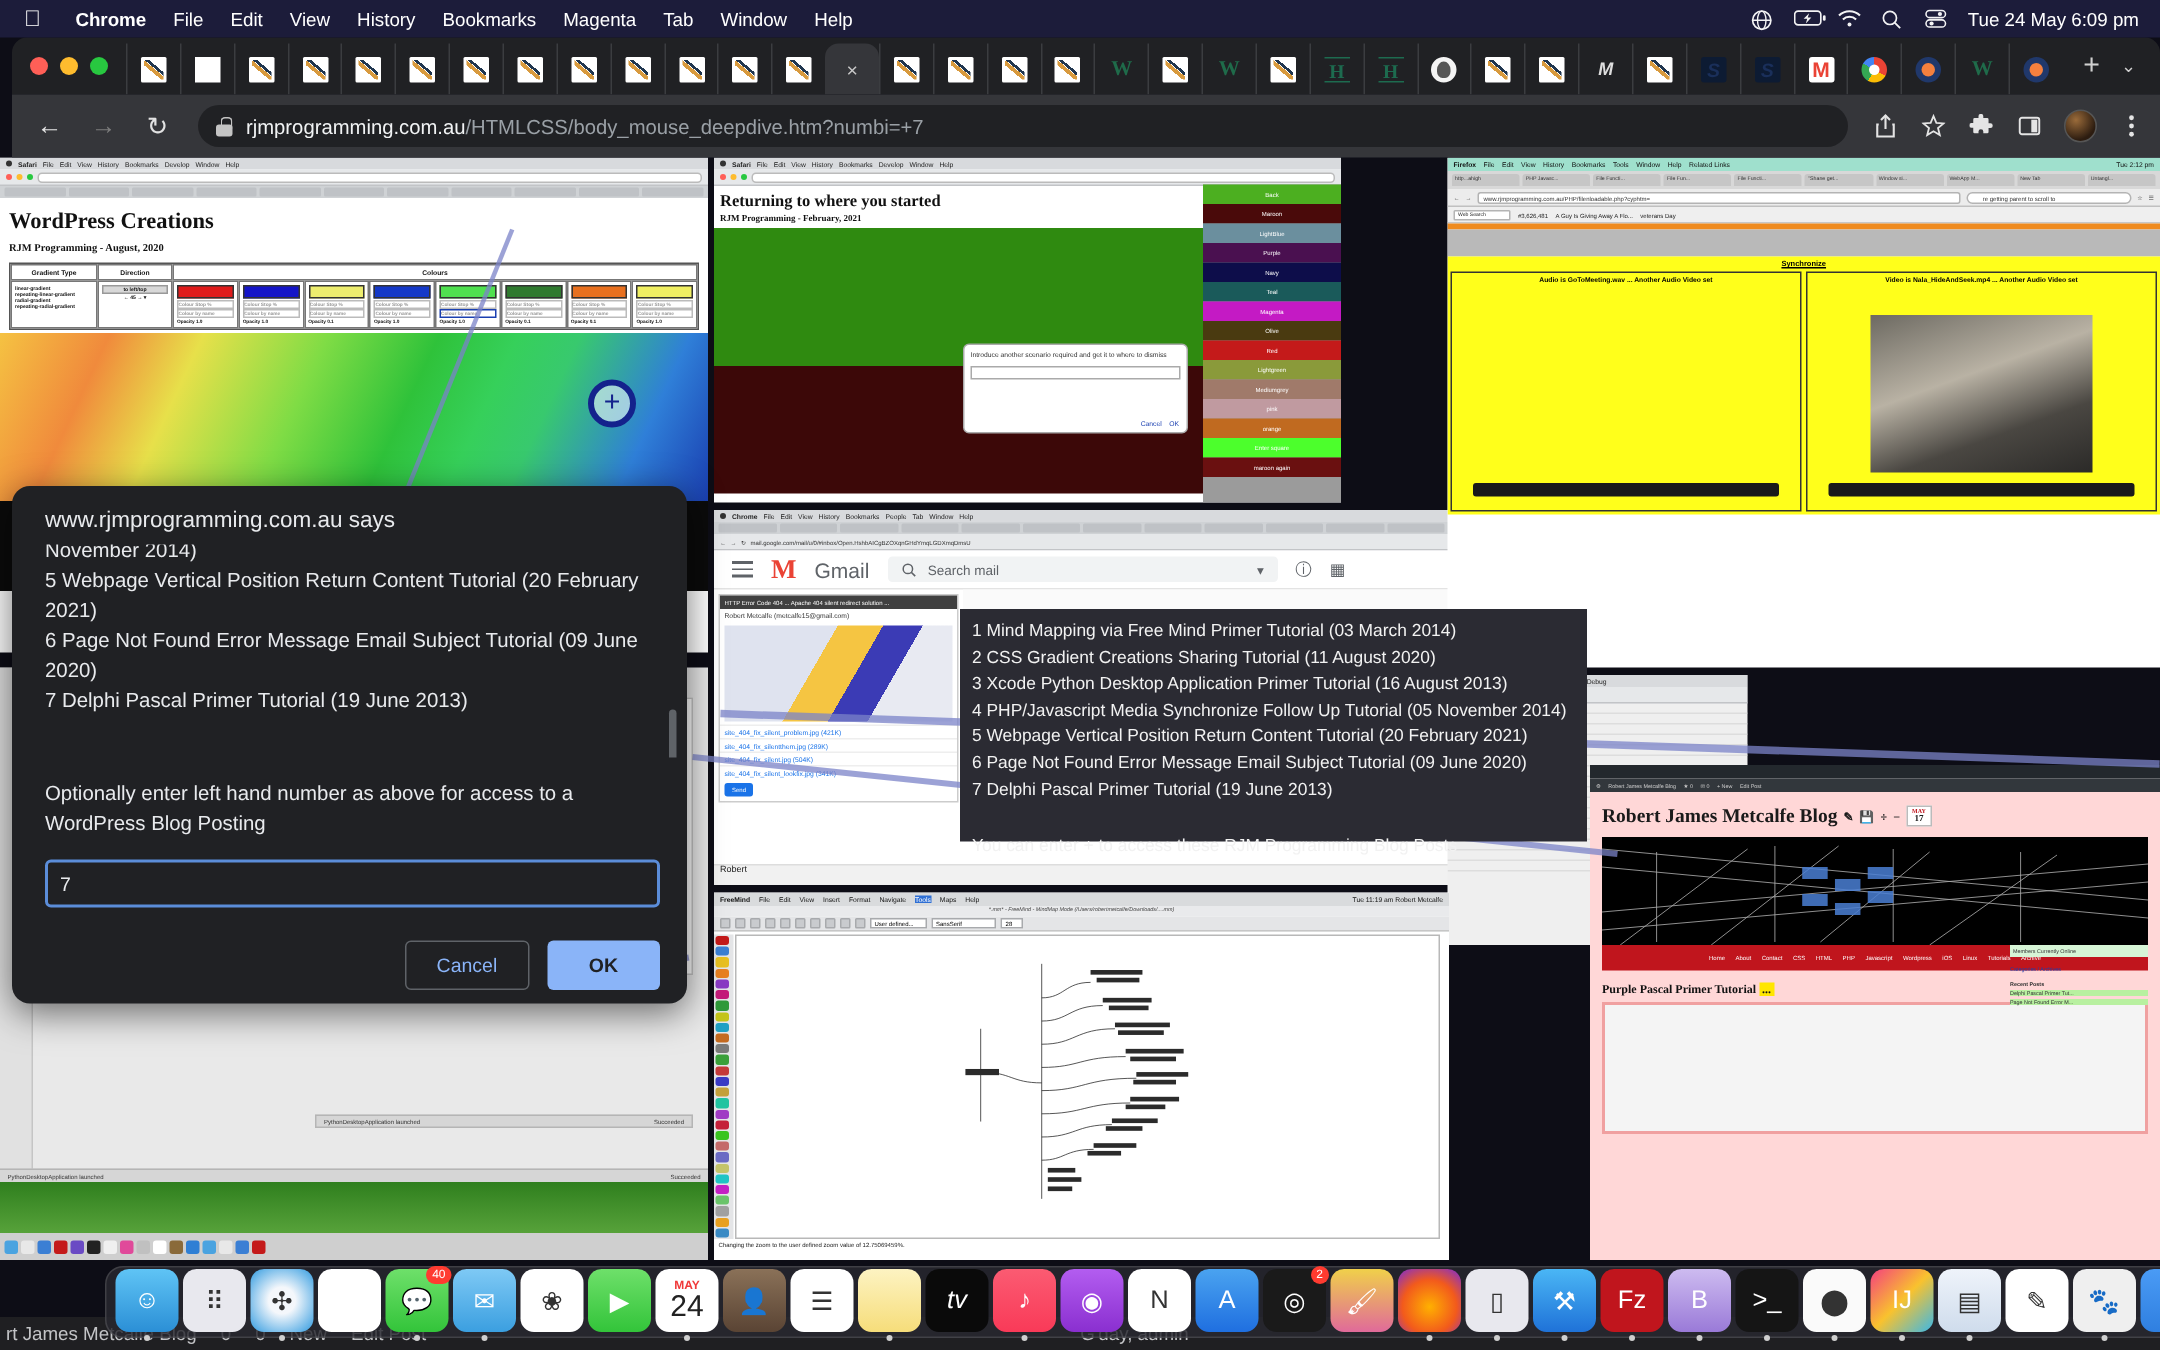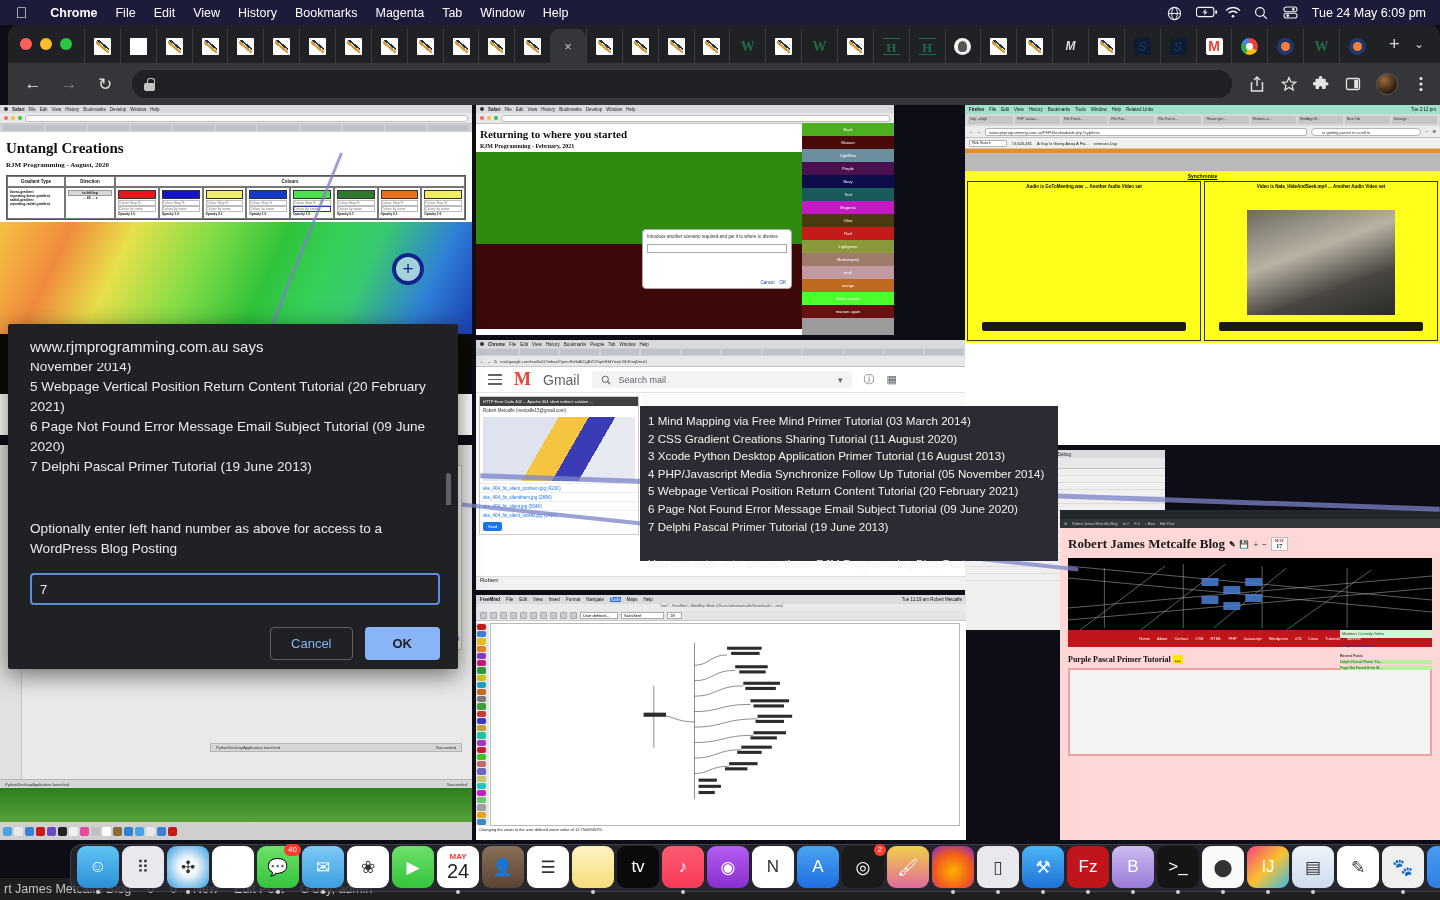--- a/index.html
+++ b/index.html
@@ -198,21 +198,21 @@
     background:#2b2b33; color:#f2f2f2; font-size:11.6px; line-height:17.6px;
     padding:6px 8px; z-index:40;
   }
   .overlay-list .ol-foot { margin-top:20px; }
 
   
   .dialog {
     position:absolute; left:8px; top:324px; width:450px; height:345px;
     background:#202124; color:#e8eaed; z-index:70;
     box-shadow:0 6px 24px rgba(0,0,0,.55);
-    border-radius:2px; overflow:hidden;
+    border-radius:12px; overflow:hidden;
   }
   .dlg-title { font-size:15px; padding:14px 16px 8px 22px; color:#e8eaed; }
   .dlg-body {
     padding:0 22px; font-size:13.6px; line-height:20px; color:#e8eaed;
     height:142px; overflow:hidden; position:relative;
   }
   .dlg-body .line.cut { margin-top:-6px; }
   .dlg-scroll { position:absolute; right:7px; top:110px; width:5px; height:105px; background:#5f6368; border-radius:3px; }
   .dlg-prompt { padding:14px 22px 0 22px; font-size:13.6px; line-height:20px; }
   .dlg-inputwrap { padding:14px 18px 0 22px; }
@@ -425,20 +425,21 @@
       <span class="newtab">+</span>
       <span class="tabchev">⌄</span>
     </div>
 
     <div class="omnibar">
       <span class="navbtn">←</span>
       <span class="navbtn dim">→</span>
       <span class="navbtn">↻</span>
       <div class="urlbox">
         <span class="lock"></span>
+        <span class="url"><b>rjmprogramming.com.au</b><span>/HTMLCSS/body_mouse_deepdive.htm?numbi=+7</span></span>
       </div>
       <span class="om-icons">
         <span class="om-ic">
           <svg width="14" height="16" viewBox="0 0 14 16">
               <path d="M7 1 L7 10" stroke="#e4e4e4" stroke-width="1.4"></path>
               <path d="M4 4 L7 1 L10 4" fill="none" stroke="#e4e4e4" stroke-width="1.4"></path>
               <path d="M2.5 7 L1.5 7 L1.5 15 L12.5 15 L12.5 7 L11.5 7" fill="none" stroke="#e4e4e4" stroke-width="1.4"></path>
             </svg>
         </span>
         <span class="om-ic">
@@ -496,21 +497,21 @@
           <div class="mini-tab"></div>
           <div class="mini-tab"></div>
           <div class="mini-tab"></div>
           <div class="mini-tab"></div>
           <div class="mini-tab"></div>
           <div class="mini-tab"></div>
           <div class="mini-tab"></div>
           <div class="mini-tab"></div>
           <div class="mini-tab"></div>
       </div>
-      <div class="grad-title">Untangl Creations</div>
+      <div class="grad-title">WordPress Creations</div>
       <div class="grad-sub">RJM Programming - August, 2020</div>
       <div class="grad-table">
         <div class="grad-row">
           <div class="grad-cell" style="flex:0 0 58px">Gradient Type</div>
           <div class="grad-cell" style="flex:0 0 50px">Direction</div>
           <div class="grad-cell">Colours</div>
         </div>
         <div class="grad-row" id="grad-swatch-row">
             <div class="grad-cell" style="flex: 0 0 58px; text-align: left; font-size: 3.4px;">
               <div>linear-gradient</div>
@@ -1055,21 +1056,21 @@
     </div>
   </div>
 
   <div class="dockwrap">
     <div class="wpbar">
       <span>rt James Metcalfe Blog</span>
       <span>0</span>
       <span>0</span>
       <span>New</span>
       <span>Edit Post</span>
-      <span style="">G'day, admin</span>
+      <span style="margin-left:420px">G'day, admin</span>
     </div>
     <div class="dock" id="dock">
         <div class="dk" style="background:linear-gradient(180deg,#5fc4f5,#2b8fd6)">
           <span style="font-size: 17px;">☺</span>
           <span class="run"></span>
         </div>
         <div class="dk" style="background:#e8e8ee">
           <span style="font-size: 17px; color: rgb(51, 51, 51);">⠿</span>
         </div>
         <div class="dk" style="background:radial-gradient(circle,#f4f7fb 30%,#2f9ae0)">
@@ -1105,21 +1106,21 @@
           <span style="font-size: 17px;">👤</span>
         </div>
         <div class="dk" style="background:#fff">
           <span style="font-size: 17px; color: rgb(51, 51, 51);">☰</span>
         </div>
         <div class="dk" style="background:linear-gradient(180deg,#fdf3c2,#f6dd7a)">
           <span style="font-size: 17px; color: rgb(51, 51, 51);"></span>
           <span class="run"></span>
         </div>
         <div class="dk" style="background:#0a0a0a">
-          <span style="font-size: 17px;">tv</span>
+          <span style="font-size: 17px; font-style: italic;">tv</span>
         </div>
         <div class="dk" style="background:linear-gradient(180deg,#fb5b72,#f93a58)">
           <span style="font-size: 17px;">♪</span>
           <span class="run"></span>
         </div>
         <div class="dk" style="background:linear-gradient(180deg,#b35df0,#8a2fd0)">
           <span style="font-size: 17px;">◉</span>
         </div>
         <div class="dk" style="background:#fff">
           <span style="font-size: 17px; color: rgb(51, 51, 51);">N</span>

